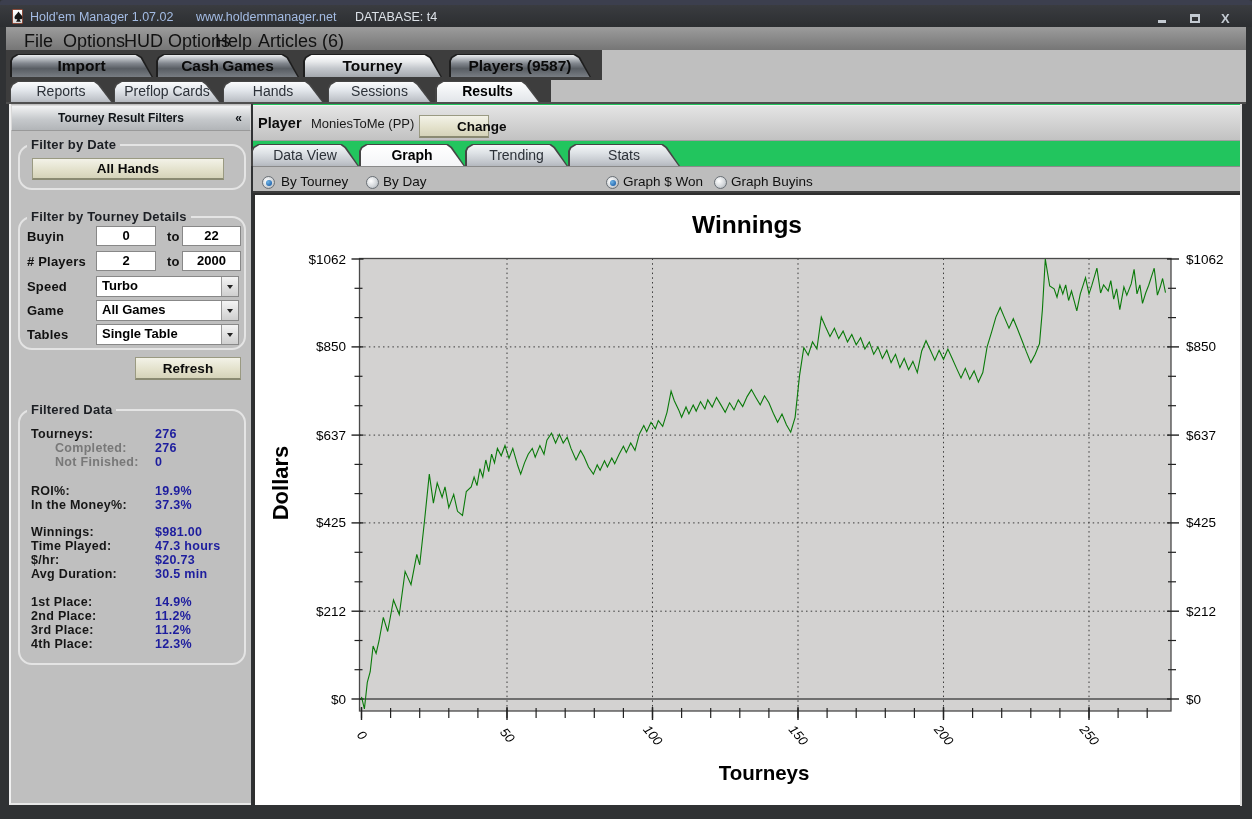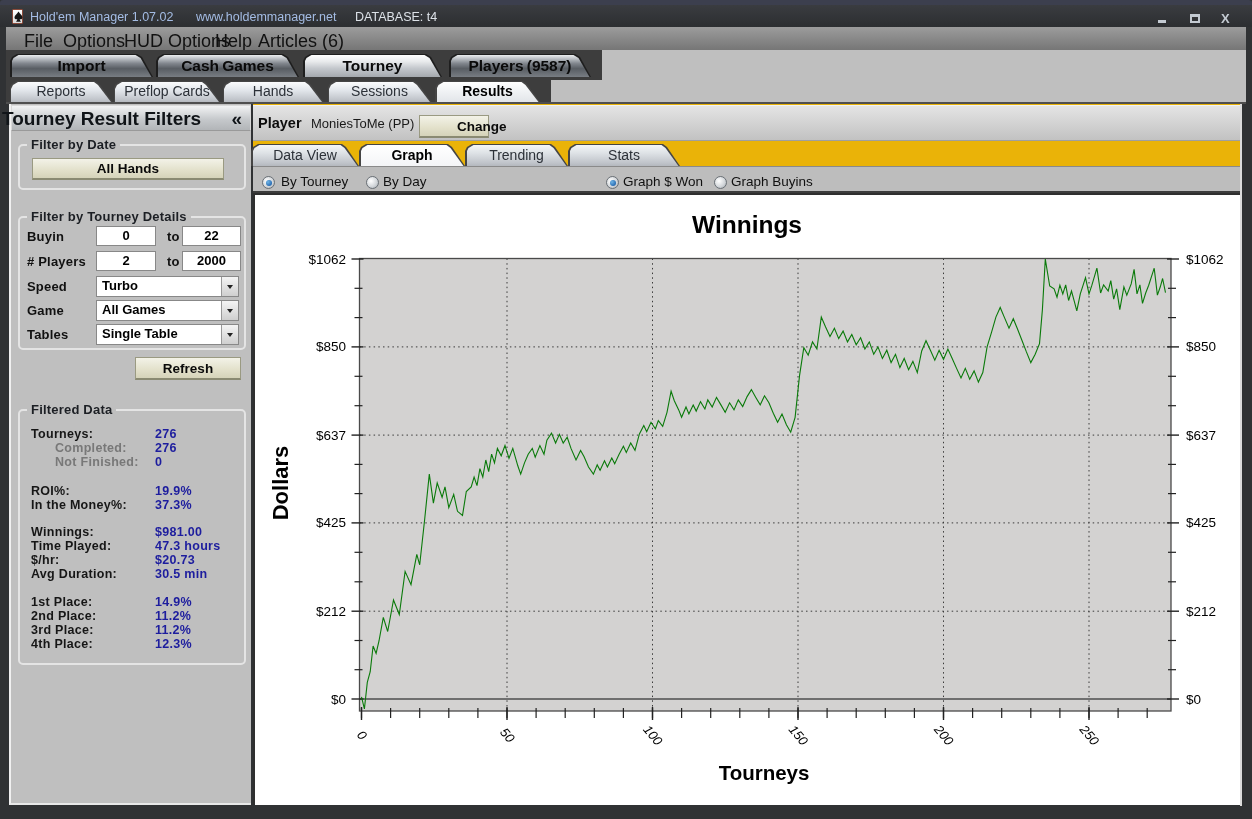--- a/index.html
+++ b/index.html
@@ -24,36 +24,36 @@
 
 #tabrow2{left:6px;top:80px;width:1240px;height:24px;background:#bfbfbf;border-bottom:2px solid #4e4e4e;}
 #tabrow2 .dark{position:absolute;left:0;top:0;width:545px;height:22px;background:#3d3d3d;}
 .stab{position:absolute;top:1px;height:21px;font-size:14px;color:#2c3138;text-align:center;line-height:21px;z-index:0;}
 .stab:after{content:"";position:absolute;left:0;top:0;right:0;bottom:0;background:#454545;clip-path:polygon(0 100%,0 7px,2px 3px,7px 0,calc(100% - 17px) 0,calc(100% - 13px) 3px,100% 100%);z-index:-2;}
 .stab:before{content:"";position:absolute;left:1.5px;top:1px;right:1.5px;bottom:0;background:linear-gradient(#fbfcfd,#e3e7ec 40%,#c3c7cd 85%,#b5b9bf);clip-path:polygon(0 100%,0 7px,2px 3px,7px 0,calc(100% - 17px) 0,calc(100% - 13px) 3px,100% 100%);z-index:-1;}
 .stab.sel{font-weight:bold;color:#000;}
 .stab.sel:before{background:linear-gradient(#ffffff,#f2f4f6 40%,#e2e5e9);}
 
 #lpanel{left:9px;top:104px;width:242px;height:701px;background:#bfbfbf;border-left:2px solid #f0f0f0;border-bottom:2px solid #e8e8e8;}
-#lphead{position:absolute;left:0;top:1px;width:240px;height:26px;background:linear-gradient(#f2f3f4,#c6c9cc 55%,#b2b5b8);border:1px solid #d8d8d8;border-bottom:1px solid #999;font-size:19px;font-weight:bold;color:#101418;text-align:left;line-height:25px;}
-.fs{position:absolute;border:2px solid #e4e4e4;border-radius:5px;}
+#lphead{position:absolute;left:0;top:1px;width:240px;height:26px;background:linear-gradient(#f2f3f4,#c6c9cc 55%,#b2b5b8);border:1px solid #d8d8d8;border-bottom:1px solid #999;font-size:12px;font-weight:bold;color:#101418;text-align:center;line-height:25px;}
+.fs{position:absolute;border:2px solid #e4e4e4;border-radius:14px;}
 .fs .leg{position:absolute;top:-9px;left:7px;background:#bfbfbf;padding:0 4px;font-size:13px;font-weight:bold;color:#1c1f24;letter-spacing:0.2px;}
 .btn{position:absolute;background:linear-gradient(#f3f2e8,#e2e0ca 60%,#d5d3b9);border:1px solid #9a9a82;border-bottom:2px solid #8a8a72;font-size:13.5px;font-weight:bold;color:#0a0a0a;text-align:center;}
 .flbl{position:absolute;font-size:13px;font-weight:bold;color:#111;letter-spacing:0.2px;}
 .inp{position:absolute;background:#fff;border:1px solid #888;font-size:13px;font-weight:bold;color:#000;text-align:center;line-height:17px;}
 .dd{position:absolute;background:#fff;border:1px solid #888;font-size:13px;font-weight:bold;color:#000;}
 .dd .t{position:absolute;left:5px;top:1px;}
 .dd .ab{position:absolute;right:0px;top:0px;width:17px;height:100%;background:linear-gradient(#f4f4f4,#cfcfcf);border-left:1px solid #999;}
 .dd .ab:after{content:"";position:absolute;left:4.5px;top:8px;border:3.5px solid transparent;border-top:4.5px solid #222;}
 .datarow{position:absolute;font-size:12.5px;font-weight:bold;letter-spacing:0.3px;white-space:nowrap;}
 .datarow .v{position:absolute;left:124px;color:#1d1d9e;}
 .datarow .l{color:#161616;}
 .datarow .lg{color:#787878;}
 
-#rcont{left:253px;top:104px;width:987px;height:701px;background:#eab308;}
+#rcont{left:253px;top:104px;width:987px;height:701px;background:#22c55e;}
 #playerbar{position:absolute;left:0;top:1px;width:987px;height:36px;background:linear-gradient(#e4e4e4,#c2c2c2);border-top:1px solid #f2f2f2;border-bottom:1px solid #9f9f9f;}
 #tabrow3{position:absolute;left:0;top:40px;width:987px;height:22px;}
 .gtab{position:absolute;top:0;height:22px;font-size:14px;color:#2c3138;text-align:center;line-height:22px;z-index:0;}
 .gtab:after{content:"";position:absolute;left:0;top:0;right:0;bottom:0;background:#454545;clip-path:polygon(0 100%,0 7px,2px 3px,7px 0,calc(100% - 17px) 0,calc(100% - 13px) 3px,100% 100%);z-index:-2;}
 .gtab:before{content:"";position:absolute;left:1.5px;top:1px;right:1.5px;bottom:0;background:linear-gradient(#f4f6f8,#dde1e5 40%,#c0c4ca 85%,#b4b8be);clip-path:polygon(0 100%,0 7px,2px 3px,7px 0,calc(100% - 17px) 0,calc(100% - 13px) 3px,100% 100%);z-index:-1;}
 .gtab.sel{font-weight:bold;color:#000;}
 .gtab.sel:before{background:linear-gradient(#ffffff,#f4f5f7);}
 #radiorow{position:absolute;left:0;top:62px;width:987px;height:27px;background:#bdbdbd;border-top:1px solid #8a8a8a;border-bottom:2px solid #3c3c3c;font-size:13.5px;color:#101010;}
 .radio{position:absolute;top:9px;width:13px;height:13px;border-radius:50%;background:radial-gradient(circle at 4px 4px,#ffffff,#d0d4d8 60%,#9aa0a6);border:1px solid #6a7076;}
 .radio.on:after{content:"";position:absolute;left:2.5px;top:2.5px;width:6px;height:6px;border-radius:50%;background:radial-gradient(circle at 2px 2px,#6fb4e6,#0c4f9e);}

